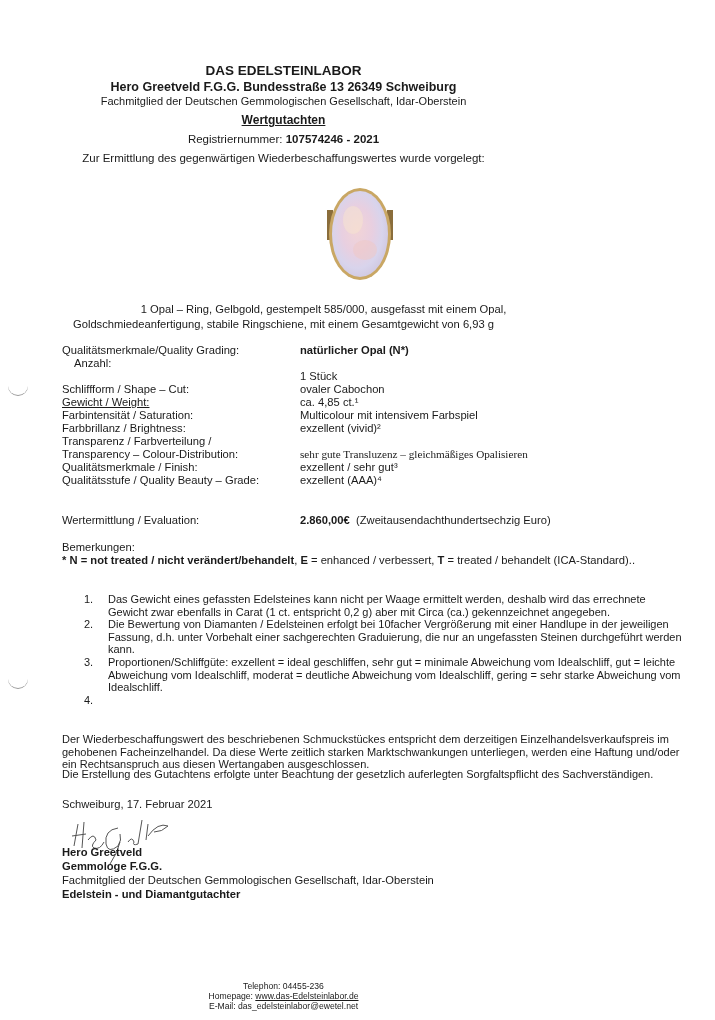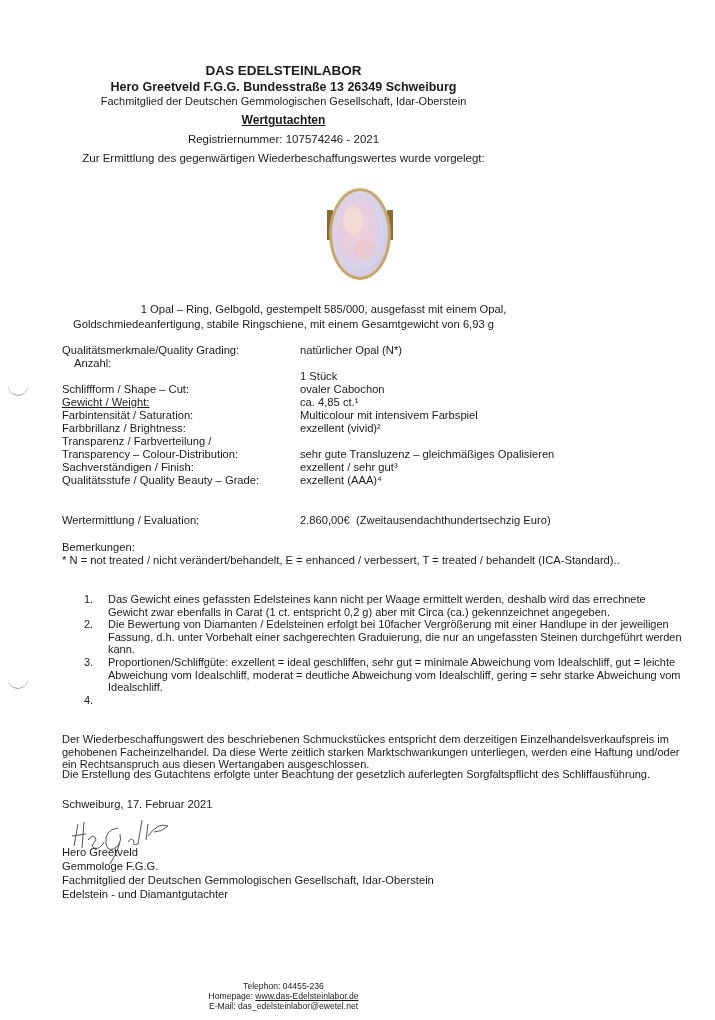--- a/index.html
+++ b/index.html
@@ -4,21 +4,21 @@
 <style>
   html, body { margin:0; padding:0; background:#ffffff; }
   body { width:715px; height:1020px; position:relative; overflow:hidden;
          font-family:"Liberation Sans", sans-serif; color:#1a1a1a; }
   .abs { position:absolute; }
   .center { left:0; width:567px; text-align:center; }
   .h1 { font-size:13.5px; font-weight:bold; }
   .h2 { font-size:12.5px; font-weight:bold; }
   .h3 { font-size:11px; }
   .t { font-size:11.2px; line-height:13px; white-space:nowrap; }
-  .b { font-weight:normal; }
+  .b { font-weight:bold; }
   .u { text-decoration:underline; }
   .label { left:62px; }
   .val { left:300px; }
   .hole { width:20px; height:12px; border-bottom:1.5px solid #9a9a9a; border-radius:0 0 12px 12px; left:8px; }
   .ring { left:325px; top:180px; width:70px; height:112px; }
   .foot { font-size:8.6px; line-height:10.5px; }
 </style>
 </head>
 <body>
 
@@ -62,22 +62,22 @@
 <div class="abs t label" style="top:383px;">Schliffform / Shape – Cut:</div>
 <div class="abs t val" style="top:383px;">ovaler Cabochon</div>
 <div class="abs t label" style="top:396px;text-decoration:underline;">Gewicht / Weight:</div>
 <div class="abs t val" style="top:396px;">ca. 4,85 ct.¹</div>
 <div class="abs t label" style="top:409px;">Farbintensität / Saturation:</div>
 <div class="abs t val" style="top:409px;">Multicolour mit intensivem Farbspiel</div>
 <div class="abs t label" style="top:422px;">Farbbrillanz / Brightness:</div>
 <div class="abs t val" style="top:422px;">exzellent (vivid)²</div>
 <div class="abs t label" style="top:435px;">Transparenz / Farbverteilung /</div>
 <div class="abs t label" style="top:448px;">Transparency – Colour-Distribution:</div>
-<div class="abs t val" style="top:448px;">sehr gute Transluzenz – gleichmäßiges Opalisieren</div>
-<div class="abs t label" style="top:461px;">Sachverständigen / Finish:</div>
+<div class="abs t val" style="top:448px;font-family:Liberation Serif, serif;">sehr gute Transluzenz – gleichmäßiges Opalisieren</div>
+<div class="abs t label" style="top:461px;">Qualitätsmerkmale / Finish:</div>
 <div class="abs t val" style="top:461px;">exzellent / sehr gut³</div>
 <div class="abs t label" style="top:474px;">Qualitätsstufe / Quality Beauty – Grade:</div>
 <div class="abs t val" style="top:474px;">exzellent (AAA)⁴</div>
 
 <div class="abs t label" style="top:514px;">Wertermittlung / Evaluation:</div>
 <div class="abs t val" style="top:514px;"><span class="b">2.860,00€</span>&nbsp; <span>(Zweitausendachthundertsechzig Euro)</span></div>
 
 <div class="abs t label" style="top:541px;">Bemerkungen:</div>
 <div class="abs t label" style="top:554px;"><span class="b">* N = </span><span class="b">not treated / nicht verändert/behandelt</span><span>, </span><span class="b">E</span><span> = enhanced / verbessert, </span><span class="b">T</span><span> = treated / behandelt (ICA-Standard)..</span></div>
 
@@ -93,21 +93,21 @@
   <div style="display:flex;">
       <span style="width:24px;flex:none;">3.</span>
       <span>Proportionen/Schliffgüte: exzellent = ideal geschliffen, sehr gut = minimale Abweichung vom Idealschliff, gut = leichte Abweichung vom Idealschliff, moderat = deutliche Abweichung vom Idealschliff, gering = sehr starke Abweichung vom Idealschliff.</span>
     </div>
   <div style="display:flex;">
       <span style="width:24px;flex:none;">4.</span>
     </div>
 </div>
 
 <div class="abs" style="left:62px;top:726px;width:620px;font-size:11px;line-height:12.6px;margin-top:7px;">Der Wiederbeschaffungswert des beschriebenen Schmuckstückes entspricht dem derzeitigen Einzelhandelsverkaufspreis im gehobenen Facheinzelhandel. Da diese Werte zeitlich starken Marktschwankungen unterliegen, werden eine Haftung und/oder ein Rechtsanspruch aus diesen Wertangaben ausgeschlossen.</div>
-<div class="abs" style="left:62px;top:768px;width:620px;font-size:11px;line-height:12.6px;">Die Erstellung des Gutachtens erfolgte unter Beachtung der gesetzlich auferlegten Sorgfaltspflicht des Schliffausführung.</div>
+<div class="abs" style="left:62px;top:768px;width:620px;font-size:11px;line-height:12.6px;">Die Erstellung des Gutachtens erfolgte unter Beachtung der gesetzlich auferlegten Sorgfaltspflicht des Sachverständigen.</div>
 <div class="abs t" style="left:62px;top:798px;">Schweiburg, 17. Februar 2021</div>
 
 <div class="abs" style="left:68px;top:816px;">
   <svg width="110" height="50" viewBox="0 0 110 50" fill="none" stroke="#555" stroke-width="1">
     <path d="M6 30 L10 8 M4 20 L18 18 M16 6 L14 32 M20 24 q6 -8 8 0 q-6 6 -2 8 q6 2 10 -6"></path>
     <path d="M50 12 q-14 2 -12 16 q2 10 12 2 q4 -6 2 -12 M52 26 q-2 10 -10 22"></path>
     <path d="M60 26 q4 -6 6 0 q-2 4 4 2 M74 4 L70 28 M80 8 L78 24 M80 20 q10 -14 20 -10 q-6 6 -14 6"></path>
   </svg>
 </div>
 <div class="abs t b" style="left:62px;top:846px;">Hero Greetveld</div>

